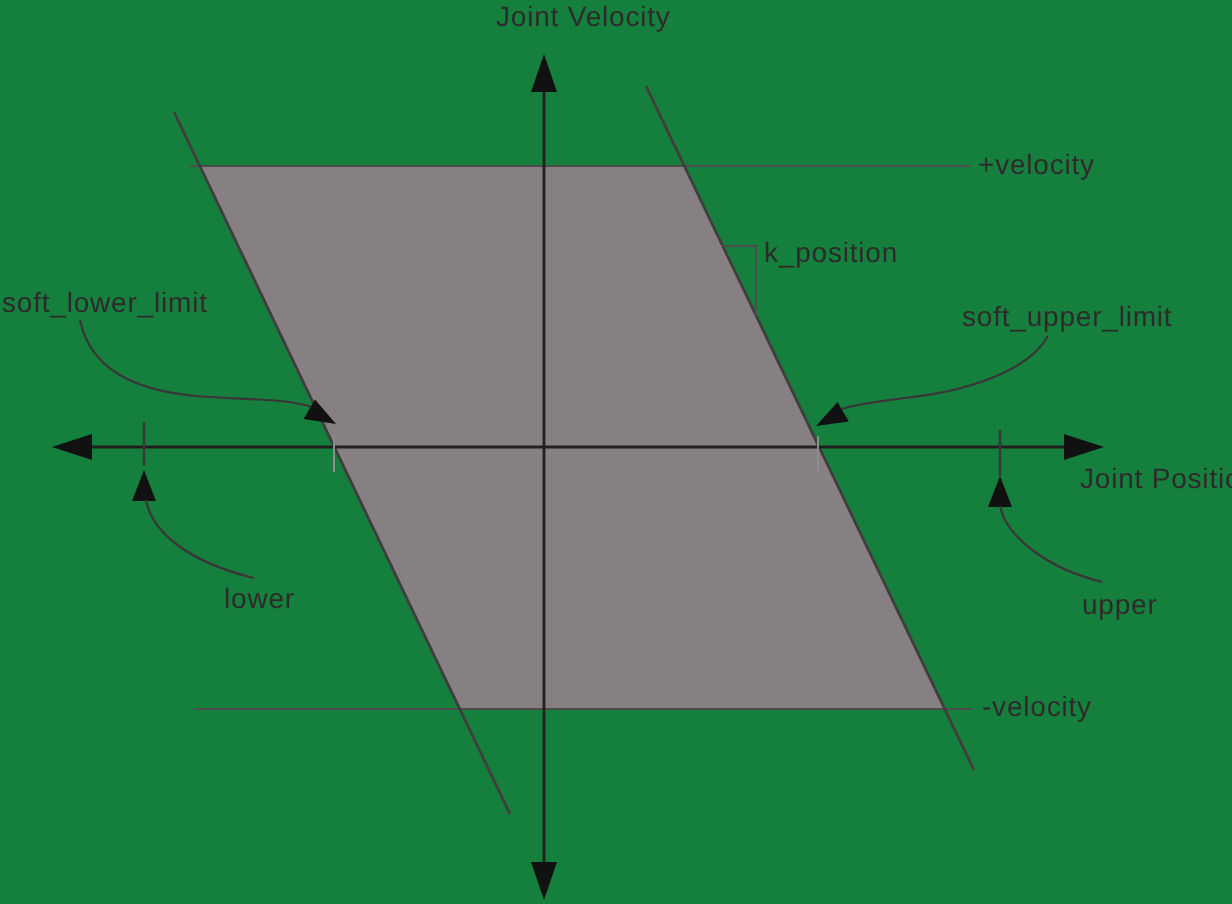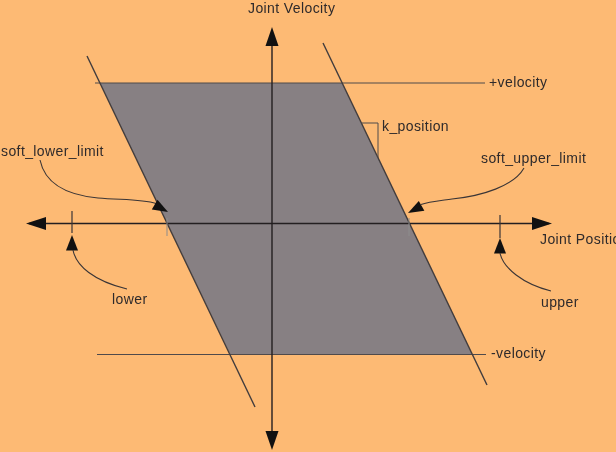--- a/index.html
+++ b/index.html
@@ -1,20 +1,20 @@
 <!DOCTYPE html>
 <html><head>
 <meta charset="utf-8">
 <style>
   html, body { margin: 0; padding: 0; background: #ffffff; }
   .stage {
     position: relative;
     width: 616px;
     height: 452px;
-    background: #fdba74;
+    background: #15803d;
     overflow: hidden;
     font-family: "Liberation Sans", sans-serif;
   }
   svg { display: block; }
   text {
     font-family: "Liberation Sans", sans-serif;
     font-size: 14px;
     fill: #2e2a2b;
     letter-spacing: 0.4px;
   }

